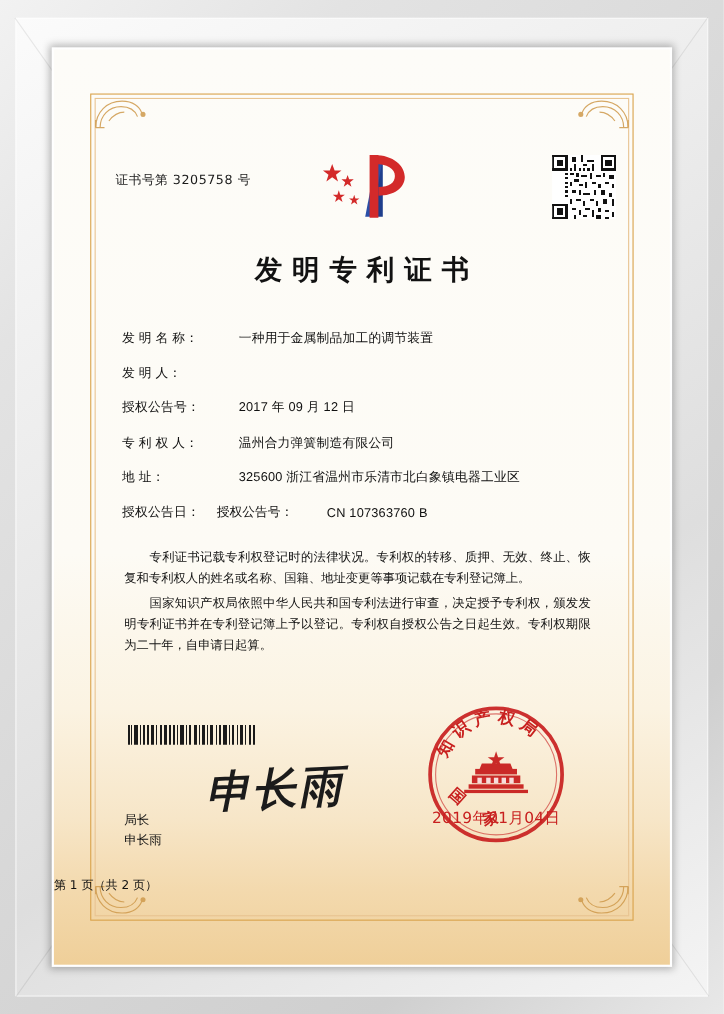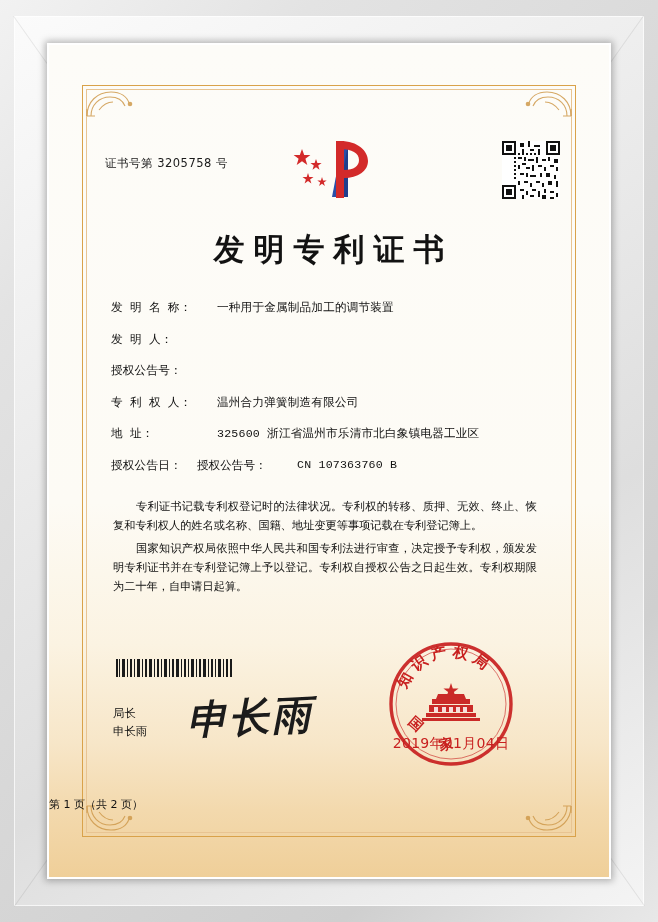--- a/index.html
+++ b/index.html
@@ -106,37 +106,37 @@
     width: 58px; height: 58px;
   }
 
   
   .title {
     position: absolute;
     left: 0; right: 0; top: 184px;
     text-align: center;
     font-family: "DejaVu Serif", serif;
     font-weight: bold;
-    font-size: 31px;
+    font-size: 25px;
     letter-spacing: 9px;
     color: #121212;
     text-indent: 9px;
   }
 
   
   .fields {
     position: absolute;
     left: 62px; top: 255px;
     width: 430px;
   }
   .field-row {
     display: flex;
-    align-items: flex-start;
+    align-items: flex-end;
     margin-bottom: 16.5px;
-    font-family: Liberation Mono, monospace;
+    font-family: Liberation Sans, sans-serif;
     font-size: 11.6px;
     color: #111;
   }
   .field-label {
     width: 86px;
     flex: none;
     letter-spacing: 0.2px;
   }
   .field-value {
     flex: 1;
@@ -162,21 +162,21 @@
   
   .barcode {
     position: absolute;
     left: 67px; top: 614px;
     width: 116px; height: 18px;
   }
 
   
   .sig-label {
     position: absolute;
-    left: 64px; top: 660px;
+    left: 64px; top: 692px;
     font-family: "DejaVu Sans", sans-serif;
     font-size: 11.4px;
     line-height: 1.55;
     color: #111;
   }
   .sig-script {
     position: absolute;
     left: 138px; top: 645px;
     font-family: "DejaVu Serif", serif;
     font-size: 40px;
@@ -382,20 +382,21 @@
       <span class="field-value">一种用于金属制品加工的调节装置</span>
     </div>
 
     <div class="field-row">
       <span class="field-label">发 明 人：</span>
     </div>
 
 
     <div class="field-row">
       <span class="field-label">授权公告号：</span>
+      <span class="field-value">2017 年 09 月 12 日</span>
     </div>
 
     <div class="field-row">
       <span class="field-label">专 利 权 人：</span>
       <span class="field-value">温州合力弹簧制造有限公司</span>
     </div>
 
     <div class="field-row">
       <span class="field-label">地         址：</span>
       <span class="field-value">325600 浙江省温州市乐清市北白象镇电器工业区</span>

